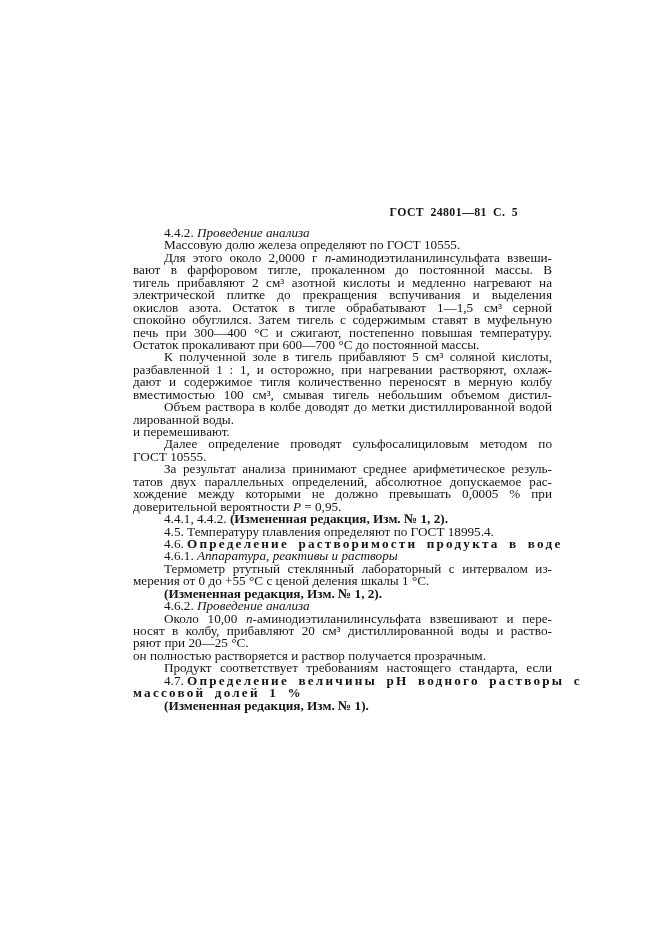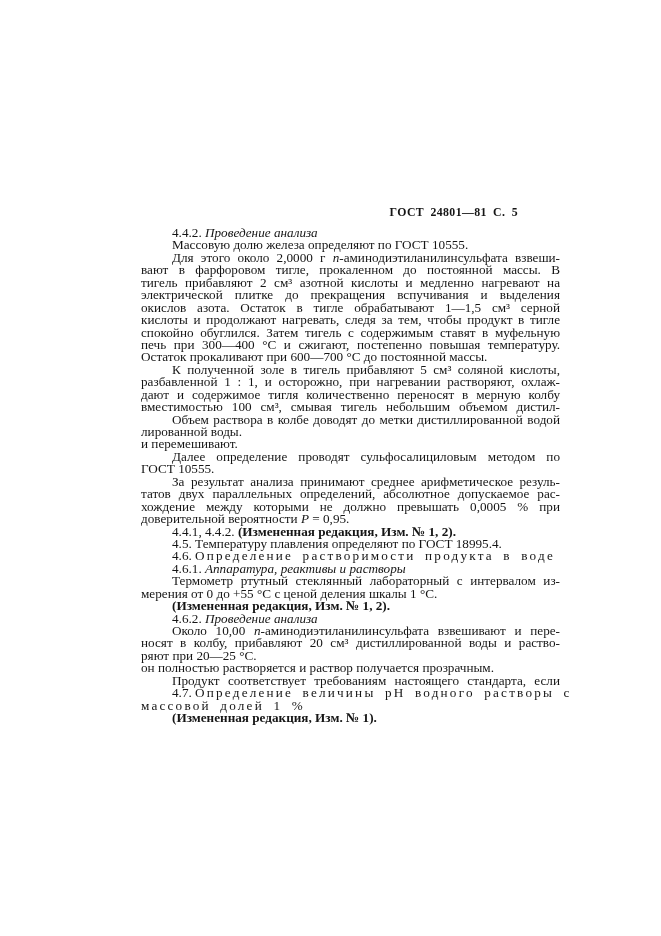--- a/index.html
+++ b/index.html
@@ -23,57 +23,57 @@
     right: 143px;
     font-size: 11.8px;
     font-weight: bold;
     letter-spacing: 0.4px;
     word-spacing: 3px;
     white-space: nowrap;
   }
   .doc-body {
     position: absolute;
     top: 186px;
-    left: 141px;
+    left: 133px;
     width: 419px;
     font-size: 13.2px;
     line-height: 12.45px;
   }
   .line {
     height: 12.45px;
     white-space: nowrap;
     text-align: left;
   }
   .line.ind { padding-left: 31px; }
   .line.jst {
     text-align: justify;
     text-align-last: justify;
   }
   .rg { font-style: normal; }
   .it { font-style: italic; }
   .bd { font-weight: bold; }
   .sp {
     letter-spacing: 2.2px;
     word-spacing: 4px;
+    font-weight: bold;
   }
 </style>
 </head>
 <body>
 
 <div class="page">
   <div class="running-head">ГОСТ 24801—81 С. 5</div>
   <div class="doc-body">
       <div class="line ind"><span class="rg">4.4.2. </span><span class="it">Проведение анализа</span></div>
       <div class="line ind"><span class="rg">Массовую долю железа определяют по ГОСТ 10555.</span></div>
       <div class="line ind jst"><span class="rg">Для этого около 2,0000 г </span><span class="it">п</span><span class="rg">-аминодиэтиланилинсульфата взвеши-</span></div>
       <div class="line jst"><span class="rg">вают в фарфоровом тигле, прокаленном до постоянной массы. В</span></div>
       <div class="line jst"><span class="rg">тигель прибавляют 2 см³ азотной кислоты и медленно нагревают на</span></div>
       <div class="line jst"><span class="rg">электрической плитке до прекращения вспучивания и выделения</span></div>
       <div class="line jst"><span class="rg">окислов азота. Остаток в тигле обрабатывают 1—1,5 см³ серной</span></div>
-      <div class="line jst"><span class="rg">кислоты и продолжают нагревать, следя за тем, чтобы продукт в тигле</span></div>
       <div class="line jst"><span class="rg">спокойно обуглился. Затем тигель с содержимым ставят в муфельную</span></div>
       <div class="line jst"><span class="rg">печь при 300—400 °С и сжигают, постепенно повышая температуру.</span></div>
       <div class="line"><span class="rg">Остаток прокаливают при 600—700 °С до постоянной массы.</span></div>
       <div class="line ind jst"><span class="rg">К полученной золе в тигель прибавляют 5 см³ соляной кислоты,</span></div>
       <div class="line jst"><span class="rg">разбавленной 1 : 1, и осторожно, при нагревании растворяют, охлаж-</span></div>
       <div class="line jst"><span class="rg">дают и содержимое тигля количественно переносят в мерную колбу</span></div>
       <div class="line jst"><span class="rg">вместимостью 100 см³, смывая тигель небольшим объемом дистил-</span></div>
       <div class="line ind jst"><span class="rg">Объем раствора в колбе доводят до метки дистиллированной водой</span></div>
       <div class="line"><span class="rg">лированной воды.</span></div>
       <div class="line"><span class="rg">и перемешивают.</span></div>

